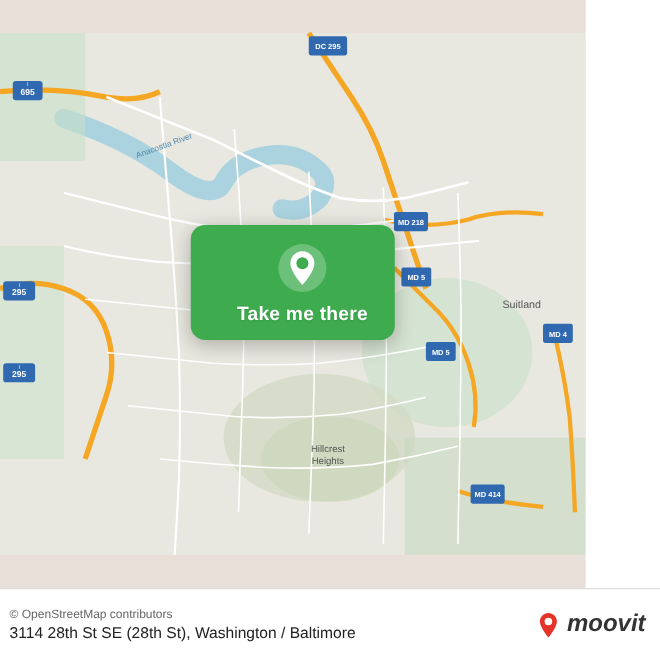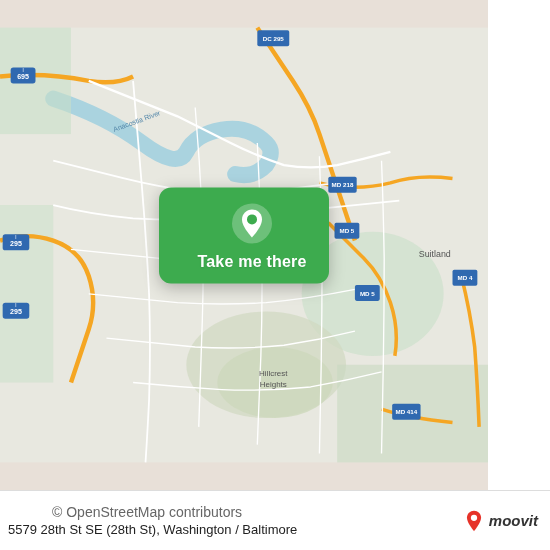--- a/index.html
+++ b/index.html
@@ -76,45 +76,44 @@
       padding: 0 12px 0 8px;
       border-top: 1px solid #ddd;
     }
 
     #bottom-left {
       display: flex;
       flex-direction: column;
     }
 
     #osm-credit {
-      font-size: 14px;
+      font-size: 10px;
       color: #666;
       margin-bottom: 2px;
-      margin-left: 44px;
     }
 
     #address-text {
       font-size: 13px;
       font-weight: 500;
       color: #222;
     }
 
     #moovit-logo {
       display: flex;
       align-items: center;
       gap: 4px;
     }
 
     #moovit-pin {
       width: 22px;
       height: 22px;
     }
 
     #moovit-text {
-      font-size: 15px;
+      font-size: 20px;
       font-weight: 700;
       color: #333;
       font-style: italic;
       text-align: right;
     }
   </style>
 </head>
 <body>
 
 <div id="map-container">
@@ -207,21 +206,21 @@
         <circle cx="22" cy="18" r="5" fill="#3dab4e"></circle>
       </svg>
       <button id="take-me-there-btn">Take me there</button>
     </div>
   </div>
 </div>
 
 <div id="bottom-bar">
   <div id="bottom-left">
     <span id="osm-credit">© OpenStreetMap contributors</span>
-    <span id="address-text">5579 28th St SE (28th St), Washington / Baltimore</span>
+    <span id="address-text">3114 28th St SE (28th St), Washington / Baltimore</span>
   </div>
   <div id="moovit-logo">
     <svg id="moovit-pin" viewBox="0 0 22 28" xmlns="http://www.w3.org/2000/svg">
       <path d="M11 1 C6.03 1 2 5.03 2 10 C2 16.5 11 27 11 27 C11 27 20 16.5 20 10 C20 5.03 15.97 1 11 1 Z" fill="#e63329"></path>
       <circle cx="11" cy="10" r="4" fill="white"></circle>
     </svg>
     <span id="moovit-text">moovit</span>
   </div>
 </div>
 

